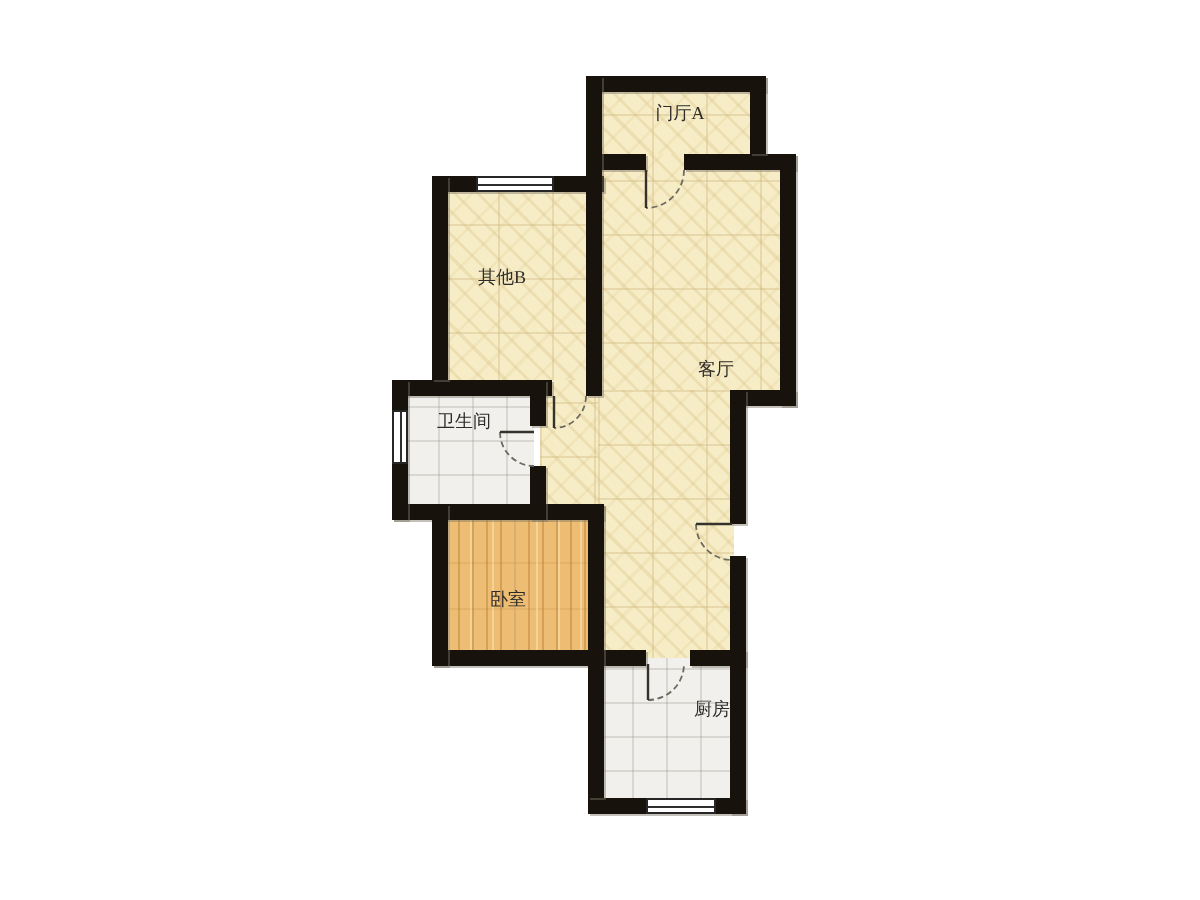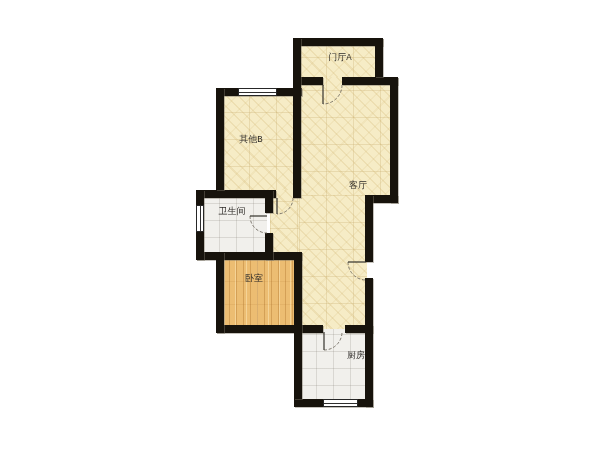--- a/index.html
+++ b/index.html
@@ -1,17 +1,17 @@
 <!DOCTYPE html>
 <html><head>
 <meta charset="utf-8">
 <style>
   html,body{margin:0;padding:0;background:#ffffff;}
   #canvas{position:relative;width:548px;height:450px;background:#ffffff;overflow:hidden;
-          font-family:Liberation Mono, monospace;}
+          font-family:Liberation Serif, serif;}
   .floor{position:absolute;z-index:1;}
   .floor-beige{
     background-color:#f6ecc6;
     background-image:
       repeating-linear-gradient(45deg, rgba(205,175,105,0.22) 0px, rgba(205,175,105,0.22) 1.5px, transparent 1.5px, transparent 8px),
       repeating-linear-gradient(135deg, rgba(215,190,125,0.16) 0px, rgba(215,190,125,0.16) 1.5px, transparent 1.5px, transparent 11px),
       repeating-linear-gradient(0deg, rgba(190,160,95,0.25) 0px, rgba(190,160,95,0.25) 1px, transparent 1px, transparent 27px),
       repeating-linear-gradient(90deg, rgba(190,160,95,0.25) 0px, rgba(190,160,95,0.25) 1px, transparent 1px, transparent 27px);
   }
   .floor-wood{
@@ -90,16 +90,16 @@
       <path d="M250,216 L267,216"></path>
       <path d="M348,262 L366,262"></path>
       <path d="M324,332 L324,350"></path>
     </g>
   </svg>
 
   <div class="room-label" style="left:340px;top:57px;">门厅A</div>
   <div class="room-label" style="left:251px;top:139px;text-align:center;">其他B</div>
   <div class="room-label" style="left:358px;top:185px;">客厅</div>
   <div class="room-label" style="left:232px;top:211px;">卫生间</div>
-  <div class="room-label" style="left:254px;top:278px;">卧室</div>
+  <div class="room-label" style="left:254px;top:300px;">卧室</div>
   <div class="room-label" style="left:356px;top:355px;">厨房</div>
 
 </div>
 
 </body></html>

